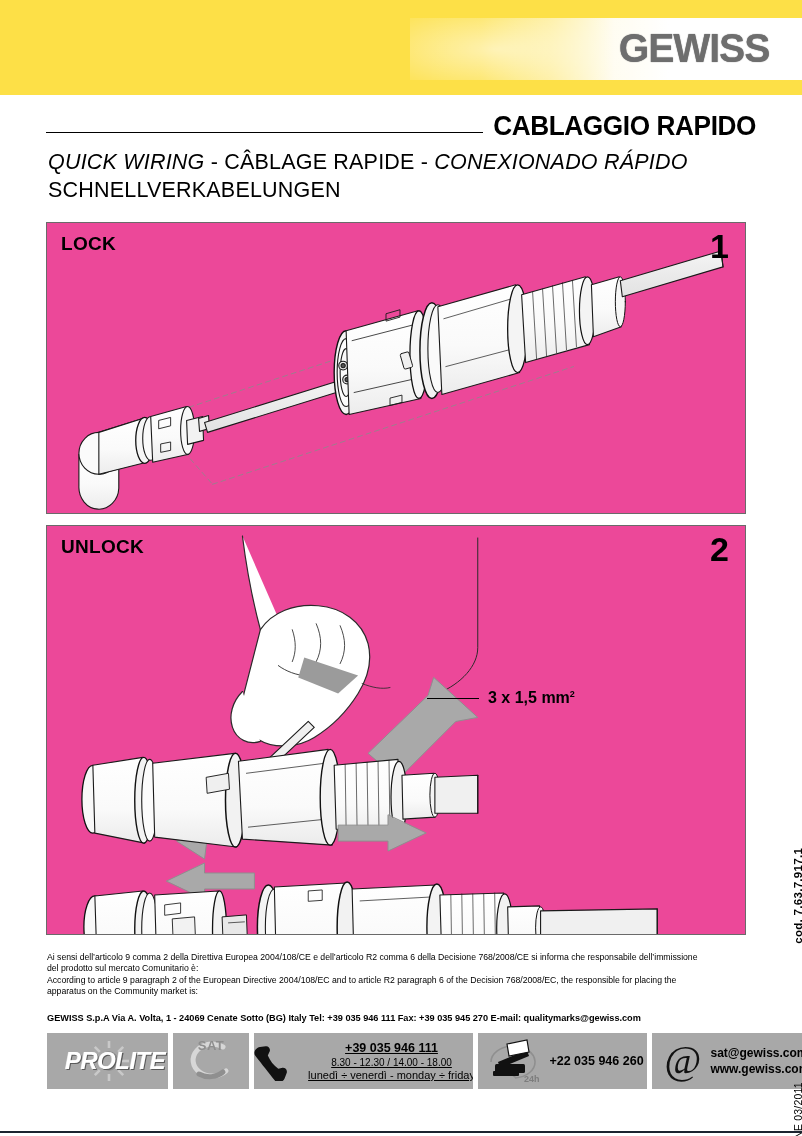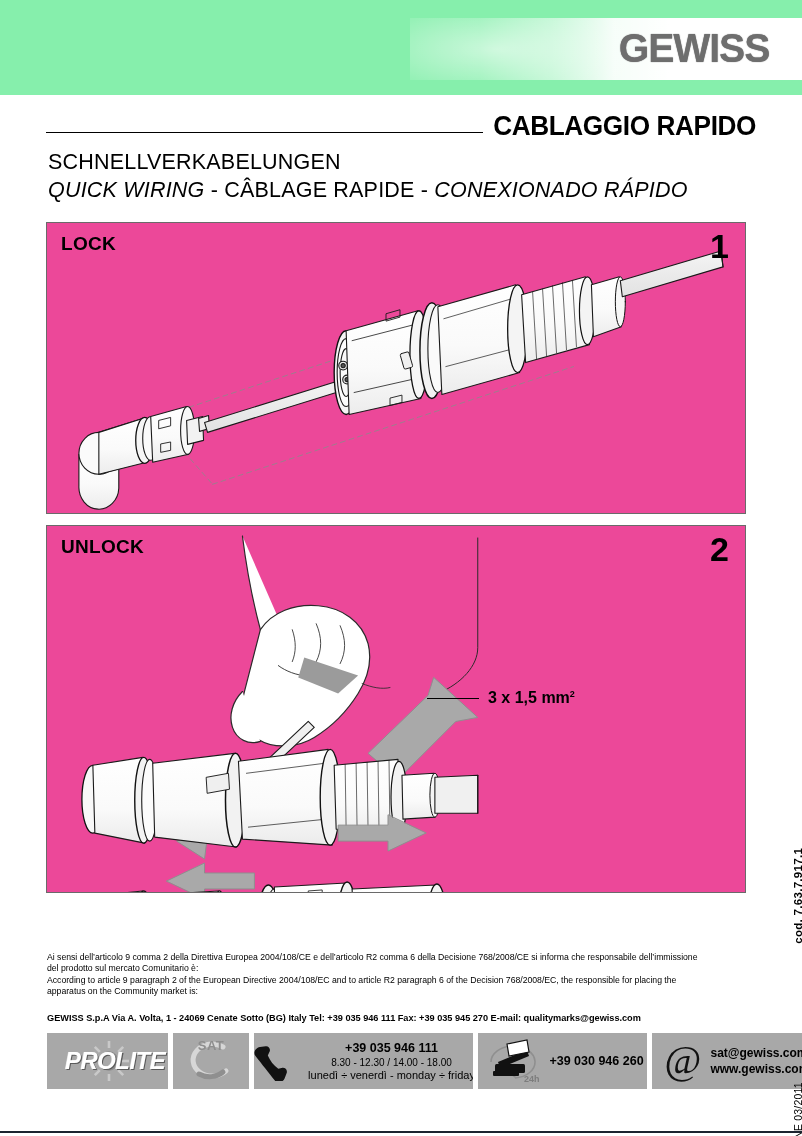--- a/index.html
+++ b/index.html
@@ -12,21 +12,21 @@
     position: relative;
     overflow: hidden;
   }
 
   
   .header-band {
     position: absolute;
     top: 0; left: 0;
     width: 802px;
     height: 95px;
-    background: #86efac;
+    background: #fde047;
     overflow: hidden;
   }
   .header-glow {
     position: absolute;
     top: 18px;
     left: 410px;
     width: 392px;
     height: 62px;
     background: linear-gradient(90deg,
         rgba(255,255,255,0) 0%,
@@ -111,21 +111,21 @@
   
   .panel {
     position: absolute;
     left: 46px;
     width: 700px;
     border: 1.4px solid #6a6a6a;
     background: #ec4899;
     overflow: hidden;
   }
   #panel-1 { top: 222px; height: 292px; }
-  #panel-2 { top: 525px; height: 368px; }
+  #panel-2 { top: 525px; height: 410px; }
 
   .panel-label {
     position: absolute;
     top: 10px; left: 14px;
     font-size: 19px;
     font-weight: bold;
     letter-spacing: 0.3px;
     color: #000;
     z-index: 5;
   }
@@ -191,21 +191,21 @@
     background: #a8a8a8;
     margin-right: 5px;
     display: flex;
     align-items: center;
     justify-content: center;
     position: relative;
     overflow: hidden;
   }
   .fbox-prolite { width: 121px; }
   .fbox-sat     { width: 76px; }
-  .fbox-wide    { width: 219px; padding-left: 2px; }
+  .fbox-wide    { width: 219px; padding-left: 2px; text-decoration: underline; }
   .fbox-fax     { width: 169px; padding-left: 4px; }
   .fbox-mail    { width: 164px; padding-left: 6px; margin-right: 0; }
 
   
   .prolite {
     position: relative;
     width: 112px; height: 44px;
     display: flex; align-items: center; justify-content: flex-end;
   }
   .prolite-word {
@@ -312,22 +312,22 @@
     <span class="logo-text">GEWISS</span>
   </div>
 </div>
 
 <div class="title-row">
   <span class="title-rule"></span>
   <span class="title-main">CABLAGGIO RAPIDO</span>
 </div>
 
 <div class="subtitle-block">
+  <div class="subtitle-line"><span class="it-i">QUICK  WIRING</span><span class="it-n"> - </span><span class="it-n">CÂBLAGE  RAPIDE</span><span class="it-n"> - </span><span class="it-i">CONEXIONADO  RÁPIDO</span></div>
   <div class="subtitle-line">SCHNELLVERKABELUNGEN</div>
-  <div class="subtitle-line"><span class="it-i">QUICK  WIRING</span><span class="it-n"> - </span><span class="it-n">CÂBLAGE  RAPIDE</span><span class="it-n"> - </span><span class="it-i">CONEXIONADO  RÁPIDO</span></div>
 </div>
 
 <div class="panel" id="panel-1">
   <div class="panel-label">LOCK</div>
   <div class="panel-number">1</div>
 
   <svg class="panel-art" viewBox="0 0 700 292" preserveAspectRatio="xMidYMid meet">
     <defs>
       <linearGradient id="bodyShade" x1="0" y1="0" x2="0" y2="1">
         <stop offset="0%" stop-color="#ffffff"></stop>
@@ -634,21 +634,21 @@
             <rect x="10" y="26" width="30" height="9" rx="1.5"></rect>
             <rect x="8" y="33" width="26" height="5" rx="1"></rect>
           </g>
           <g fill="#ffffff" stroke="#111" stroke-width="1.2">
             <path d="M22 6 L42 2 L44 14 L24 18 Z"></path>
           </g>
           </svg><span></span>
         
         <span class="badge-24h">24h</span>
       </span>
-      <span class="f-fax-num">+39 030 946 260</span>
+      <span class="f-fax-num">+22 035 946 260</span>
     </div>
   </div>
 
   <div class="fbox fbox-mail">
     <div class="f-contact">
       <span class="f-at">@</span>
       <span class="f-textcol">
         <span class="f-mail-line">sat@gewiss.com</span>
         <span class="f-mail-line">www.gewiss.com</span>
       </span>

